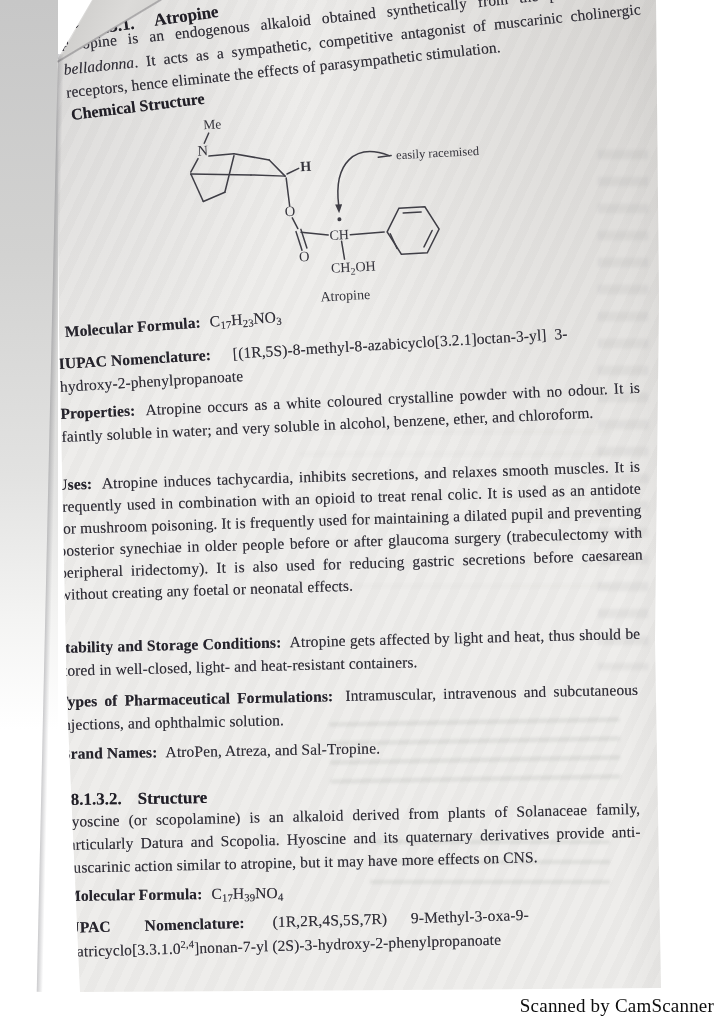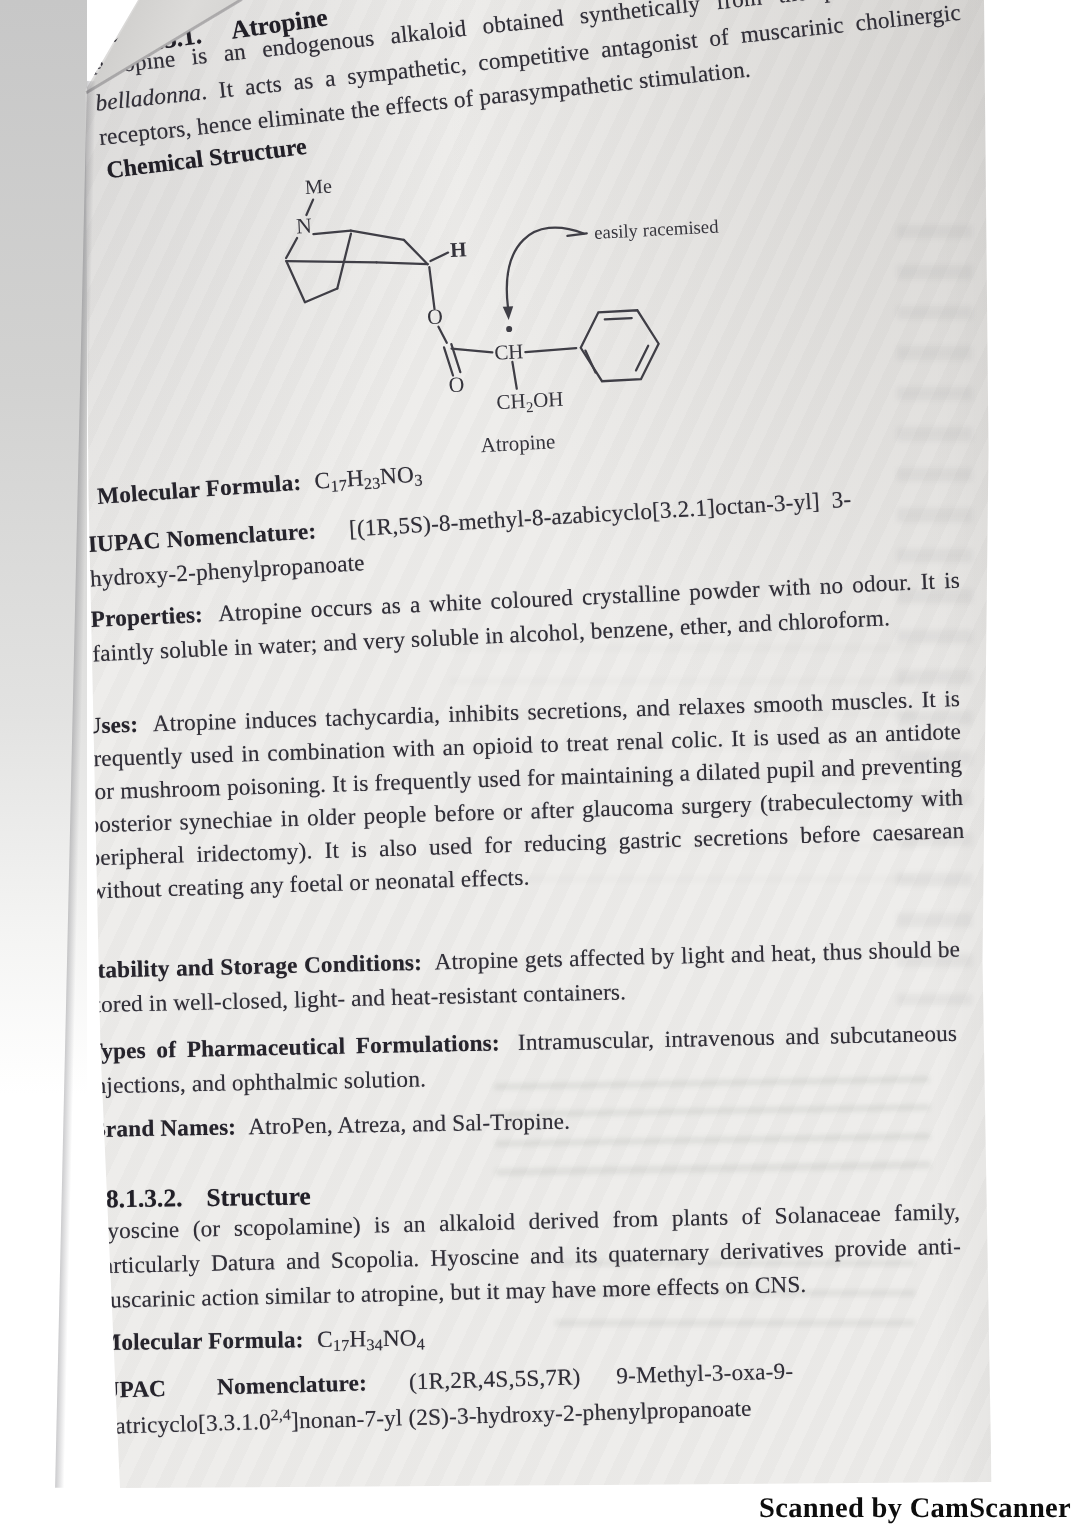--- a/index.html
+++ b/index.html
@@ -41,21 +41,21 @@
   .blk{position:absolute;z-index:4;transform-origin:0 0;}
   .body{font-size:15.5px;line-height:23px;letter-spacing:0.1px;
     text-shadow:0 0 0.5px rgba(49,47,56,0.55);margin:0;}
   .just{text-align:justify;}
   .lbl{font-weight:bold;color:#26242c;margin-right:5px;}
   .hdr{font-size:17px;font-weight:bold;color:#211f27;text-shadow:0 0 0.5px rgba(33,31,39,0.6);}
   .hdr .num{margin-right:20px;}
   sub{font-size:70%;line-height:0;vertical-align:-0.25em;}
   sup{font-size:68%;line-height:0;vertical-align:0.55em;}
   svg text{font-family:"Liberation Serif",serif;fill:#35343c;}
-  .credit{position:absolute;right:10px;top:995px;z-index:5;font-size:19px;font-weight:700;
+  .credit{position:absolute;right:10px;top:995px;z-index:5;font-size:19px;font-weight:400;
     color:#0d0d0d;font-family:"Liberation Serif",serif;letter-spacing:0.2px;}
 </style>
 </head>
 <body>
 
 <div class="screen">
 
   <div class="left-band"></div>
 
   <div class="page">
@@ -162,21 +162,21 @@
     <div class="blk hdr" style="left:62px;top:790px;transform:rotate(-0.8deg);">
       <span class="num" style="margin-right:16px;">18.1.3.2.</span><span>Structure</span>
     </div>
 
     <p class="blk body just" style="left:60px;top:810px;width:580px;transform:rotate(-1.3deg);">
       <span>Hyoscine (or scopolamine) is an alkaloid derived from plants of Solanaceae family, particularly Datura and Scopolia. Hyoscine and its quaternary derivatives provide anti-muscarinic action similar to atropine, but it may have more effects on CNS.</span>
     </p>
 
     <p class="blk body" style="left:66px;top:884px;width:560px;transform:rotate(-0.8deg);">
       <b class="lbl">Molecular Formula:</b>
-      <span>C<sub>17</sub>H<sub>34</sub>NO<sub>4</sub></span>
+      <span>C<sub>17</sub>H<sub>39</sub>NO<sub>4</sub></span>
     </p>
 
     <p class="blk body" style="left:62px;top:916px;width:582px;transform:rotate(-1.6deg);line-height:24px;">
       <b class="lbl" style="word-spacing:30px;margin-right:28px;">IUPAC Nomenclature:</b><span>(1R,2R,4S,5S,7R)&nbsp;&nbsp;&nbsp;&nbsp;&nbsp;&nbsp;9-Methyl-3-oxa-9-<br>azatricyclo[3.3.1.0<sup>2,4</sup>]nonan-7-yl (2S)-3-hydroxy-2-phenylpropanoate</span>
     </p>
 
   </div>
 
   <div class="fold-corner">
     <span class="fold-text">Cho</span>

